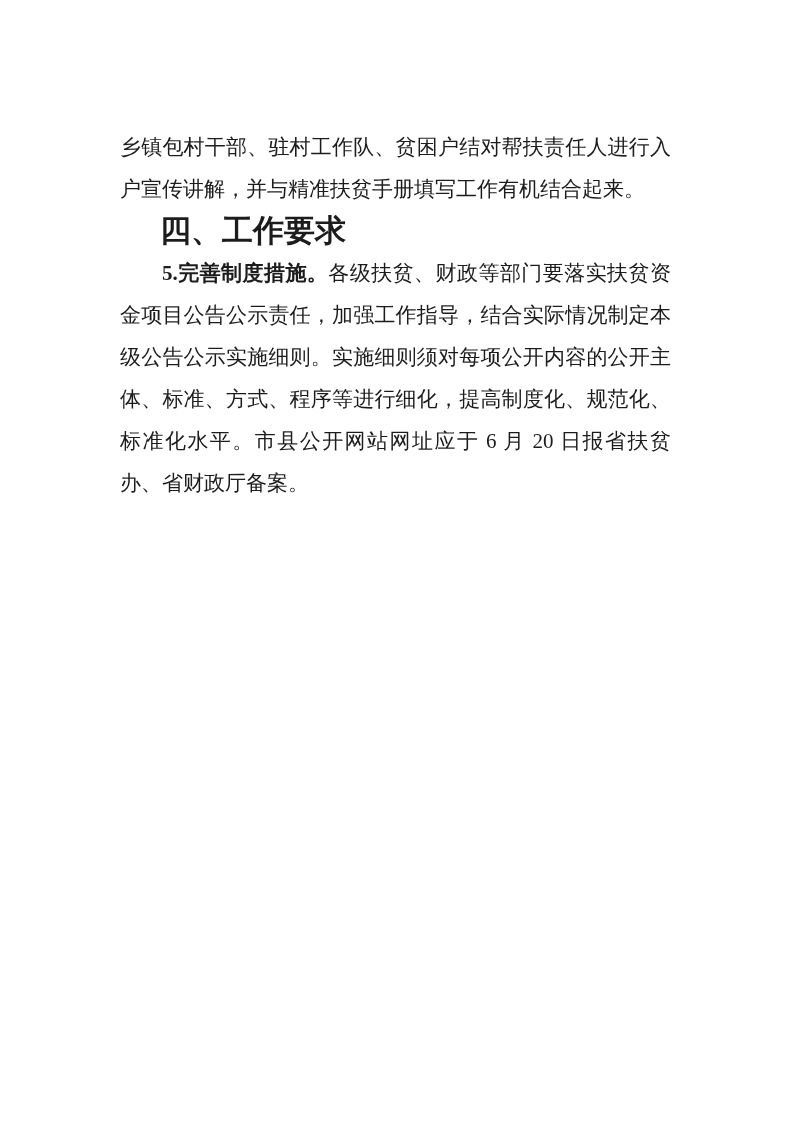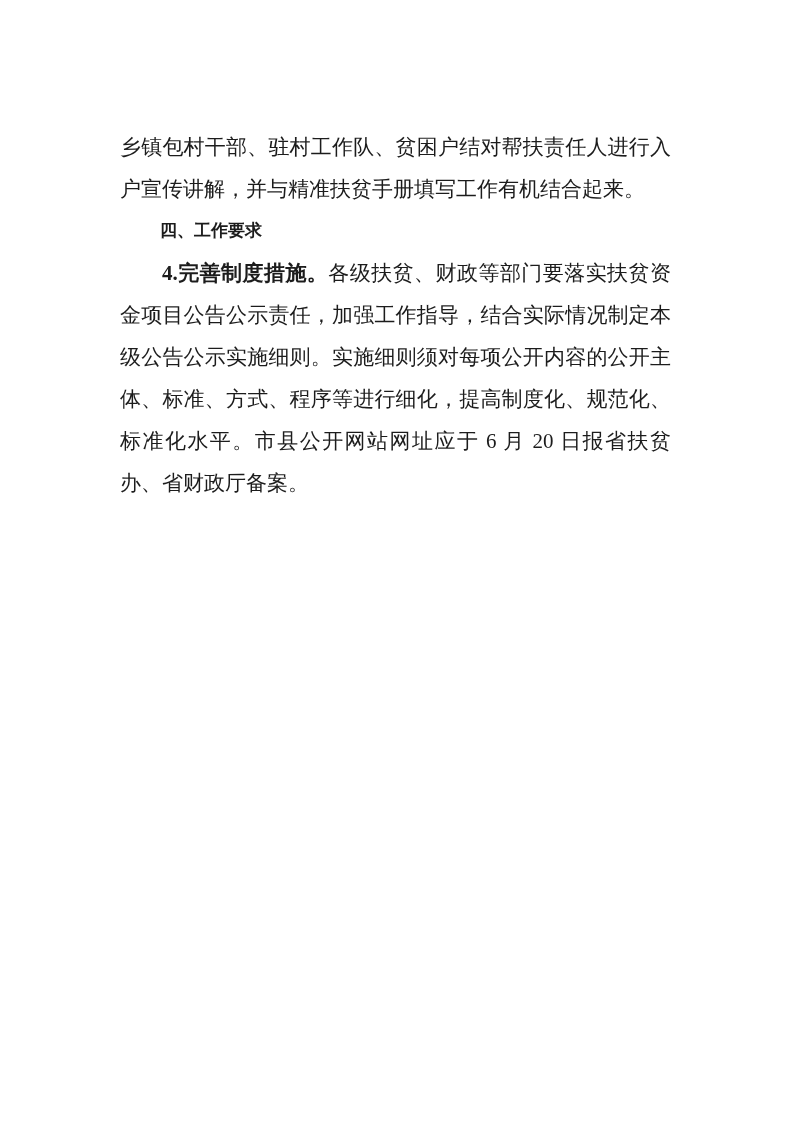--- a/index.html
+++ b/index.html
@@ -31,21 +31,21 @@
   }
   .indent {
     text-indent: 42px;
   }
   .lead {
     font-weight: 700;
   }
   .heading {
     font-family: Liberation Sans, sans-serif;
     font-weight: 700;
-    font-size: 17px;
+    font-size: 31px;
     text-indent: 40px;
     text-align: left;
   }
   .footer {
     position: absolute;
     left: 0;
     right: 0;
     top: 1026px;
     text-align: center;
     font-size: 19px;
@@ -57,21 +57,21 @@
 </head>
 <body>
 
 <div class="page">
   <div class="content">
 
     <p><span>乡镇包村干部、驻村工作队、贫困户结对帮扶责任人进行入户宣传讲解，并与精准扶贫手册填写工作有机结合起来。</span></p>
 
     <p class="heading"><span>四、工作要求</span></p>
 
-    <p class="indent"><span class="lead">4.完善制度措施。</span><span>各级扶贫、财政等部门要落实扶贫资金项目公告公示责任，加强工作指导，结合实际情况制定本级公告公示实施细则。实施细则须对每项公开内容的公开主体、标准、方式、程序等进行细化，提高制度化、规范化、标准化水平。市县公开网站网址应于 6 月 20 日报省扶贫办、省财政厅备案。</span></p>
+    <p class="indent"><span class="lead">5.完善制度措施。</span><span>各级扶贫、财政等部门要落实扶贫资金项目公告公示责任，加强工作指导，结合实际情况制定本级公告公示实施细则。实施细则须对每项公开内容的公开主体、标准、方式、程序等进行细化，提高制度化、规范化、标准化水平。市县公开网站网址应于 6 月 20 日报省扶贫办、省财政厅备案。</span></p>
 
 
 
 
   </div>
 
   <div class="footer">- 6 -</div>
 </div>
 
 </body></html>

